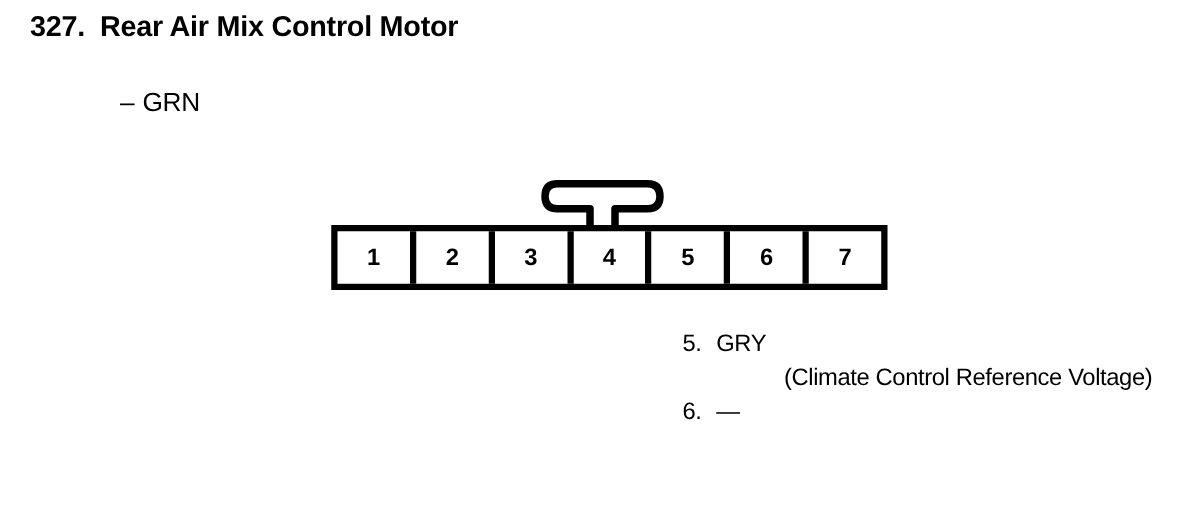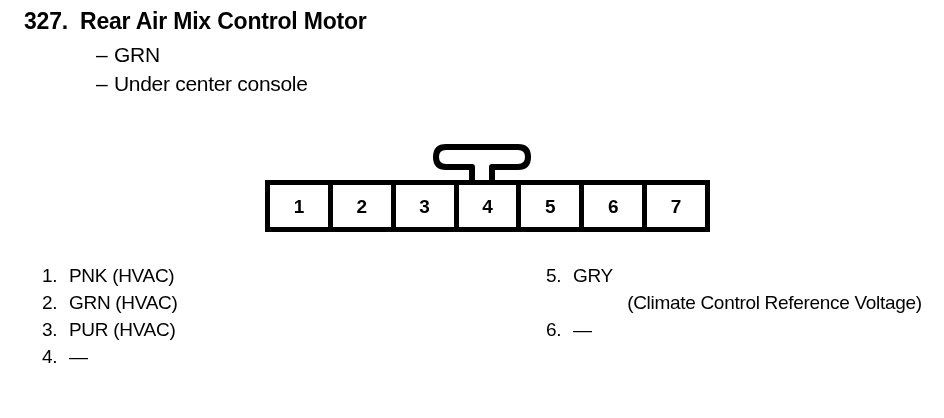--- a/index.html
+++ b/index.html
@@ -37,20 +37,21 @@
     left: 96px;
     top: 40px;
     width: 700px;
   }
   .bullet-row {
     display: block;
     font-size: 21px;
     line-height: 29px;
     white-space: nowrap;
     letter-spacing: -0.3px;
+    margin-top: 28px;
   }
   .bullet-row .dash {
     display: inline-block;
     width: 18px;
   }
 
   
   .connector-wrap {
     position: absolute;
     left: 265px;
@@ -131,23 +132,20 @@
 <body>
 
 <div class="heading">
   <span class="num">327.</span><span>Rear Air Mix Control Motor</span>
 </div>
 
 <div class="bullet-list">
   <div class="bullet-row">
     <span class="dash">–</span><span>GRN</span>
   </div>
-  <div class="bullet-row">
-    <span class="dash">–</span><span>Under center console</span>
-  </div>
 </div>
 
 <div class="connector-wrap">
 
   <div class="latch">
     <svg width="100" height="42" viewBox="0 0 100 42" xmlns="http://www.w3.org/2000/svg">
       <path d="M 14 4 L 86 4 Q 96 4 96 14 Q 96 24 86 24 L 60 24 L 60 41 L 40 41 L 40 24 L 14 24 Q 4 24 4 14 Q 4 4 14 4 Z" fill="none" stroke="#000000" stroke-width="6" stroke-linejoin="round"></path>
     </svg>
   </div>
 
@@ -158,34 +156,20 @@
     <div class="pin">4</div>
     <div class="pin">5</div>
     <div class="pin">6</div>
     <div class="pin">7</div>
   </div>
 
 </div>
 
 <div class="legend">
 
-  <div class="legend-col left">
-    <div class="legend-item">
-      <span class="idx">1.</span><span>PNK (HVAC)</span>
-    </div>
-    <div class="legend-item">
-      <span class="idx">2.</span><span>GRN (HVAC)</span>
-    </div>
-    <div class="legend-item">
-      <span class="idx">3.</span><span>PUR (HVAC)</span>
-    </div>
-    <div class="legend-item">
-      <span class="idx">4.</span><span>—</span>
-    </div>
-  </div>
 
   <div class="legend-col right">
     <div class="legend-item">
       <span class="idx">5.</span><span>GRY</span>
     </div>
     <div class="legend-sub">(Climate Control Reference Voltage)</div>
     <div class="legend-item">
       <span class="idx">6.</span><span>—</span>
     </div>
   </div>

